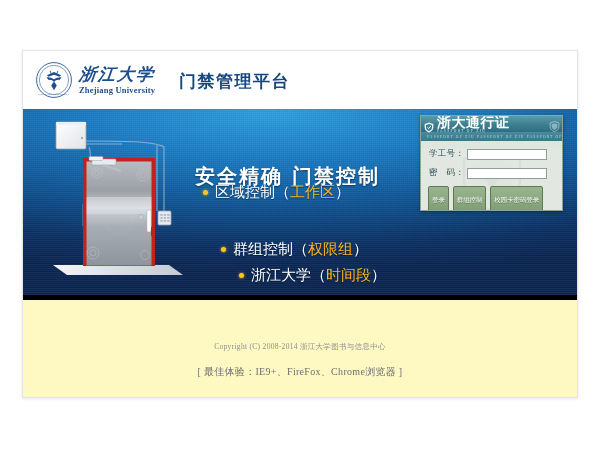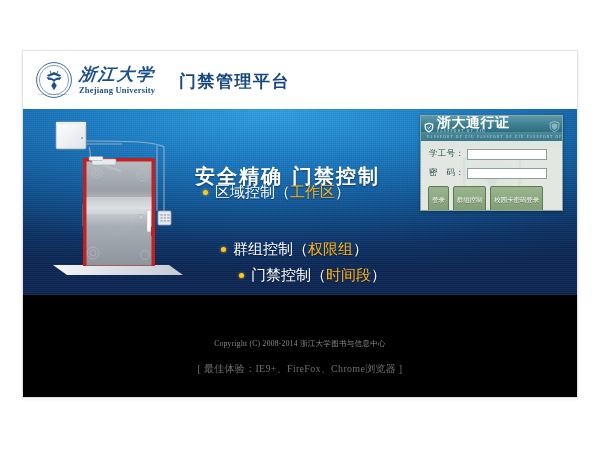--- a/index.html
+++ b/index.html
@@ -292,22 +292,22 @@
     text-shadow: 0 1px 0 rgba(0,0,0,0.35);
   }
 
   
   #footer {
     position: absolute;
     left: 0;
     top: 244px;
     width: 100%;
     height: 102px;
-    background: #000000;
-    border-top: 2px solid #000000;
+    background: #fef9c3;
+    border-top: 5px solid #000000;
     box-sizing: border-box;
   }
   #footer-inner {
     position: absolute;
     left: 0; right: 0;
     top: 42px;
     text-align: center;
   }
   .copy {
     font-family: "Liberation Serif", serif;
@@ -453,21 +453,21 @@
           <span>）</span>
         </div>
         <div class="bullet i2">
           <span class="dot"></span>
           <span>群组控制（</span>
           <span class="accent">权限组</span>
           <span>）</span>
         </div>
         <div class="bullet i3">
           <span class="dot"></span>
-          <span>门禁控制（</span>
+          <span>浙江大学（</span>
           <span class="accent">时间段</span>
           <span>）</span>
         </div>
       </div>
 
       <div id="login">
         <div id="login-head">
           <span class="shield-ic">
             <svg viewBox="0 0 12 13" width="10" height="11" aria-hidden="true">
               <path d="M6 0.6 L11.2 2.4 V6.6 C11.2 9.6 8.9 11.6 6 12.5 C3.1 11.6 0.8 9.6 0.8 6.6 V2.4 Z" fill="#ffffff" opacity="0.92"></path>

